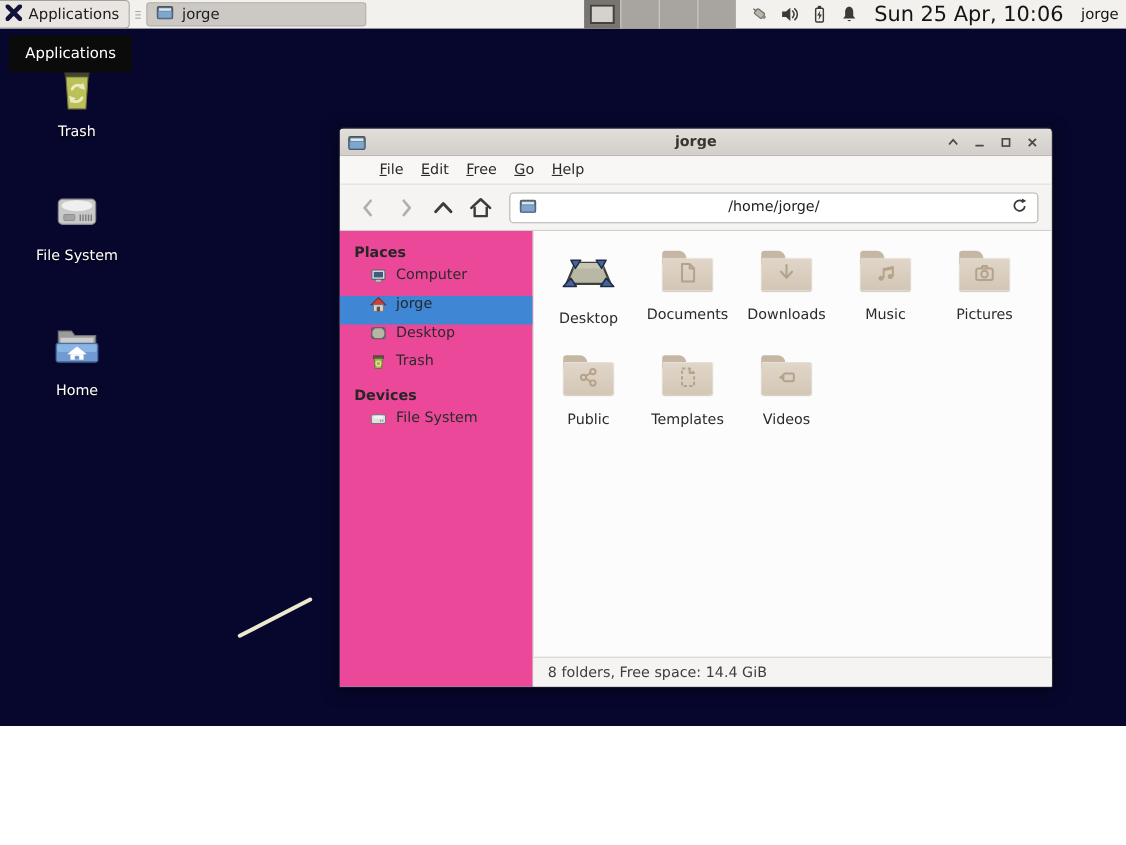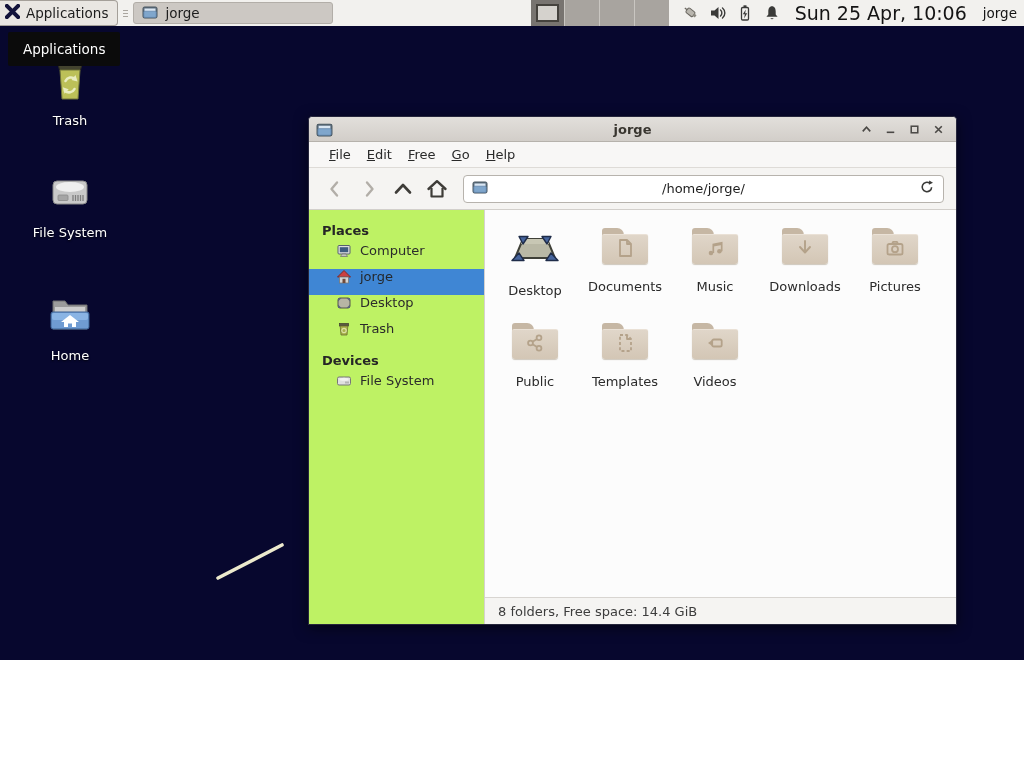--- a/index.html
+++ b/index.html
@@ -55,33 +55,33 @@
          background:#fbfbfa; border:1px solid #26263c; border-radius:4px 4px 0 0;
          box-shadow:0 3px 14px rgba(0,0,0,.55); display:flex; flex-direction:column; }
   #titlebar { height:25px; background:linear-gradient(#e2dfdb,#d2cec9); border-radius:4px 4px 0 0;
               border-bottom:1px solid #b6b2ac; display:flex; align-items:center; position:relative; }
   #title-text { position:absolute; left:0; right:0; text-align:center; font-size:13px; font-weight:bold; color:#38352f; }
   #title-icon { margin-left:7px; display:flex; }
   #win-controls { margin-left:auto; display:flex; gap:7px; margin-right:9px; z-index:2; }
   .wc { width:17px; height:17px; display:flex; align-items:center; justify-content:center; }
 
   #menubar { height:26px; background:#f8f7f6; border-bottom:1px solid #dedbd7; display:flex;
-             align-items:center; padding-left:12px; }
+             align-items:center; padding-left:28px; }
   .menu-item { display:inline-block; padding:3px 8px; font-size:13px; color:#2a2a2a; }
   .menu-item::first-letter { text-decoration:underline; }
 
   #toolbar { height:42px; background:#f5f4f2; border-bottom:1px solid #d2cfcb; display:flex;
              align-items:center; padding:0 12px; }
   .nav-btn { width:28px; height:30px; display:flex; align-items:center; justify-content:center; margin-right:6px; }
   #pathbar { flex:1; height:28px; margin-left:6px; background:#ffffff; border:1px solid #b7b3ad;
              border-radius:4px; display:flex; align-items:center; padding:0 8px; gap:7px;text-align:center; }
   #path-text { font-size:13px; color:#1d1d1d; flex:1; }
 
   #win-body { flex:1; display:flex; min-height:0; }
-  #sidebar { width:176px; background:#bef264; border-right:1px solid #d5d2ce; padding-top:7px; }
+  #sidebar { width:176px; background:#ec4899; border-right:1px solid #d5d2ce; padding-top:7px; }
   .side-header { height:26px; display:flex; align-items:center; padding-left:13px;
                  font-size:13px; font-weight:bold; color:#262626; }
   .side-item { height:26px; display:flex; align-items:flex-start; gap:8px; padding-left:27px;
                font-size:13px; color:#2b2b2b; }
   .side-item.selected { background:#3f86d4; color:#24282c; }
 
   #rightpane { flex:1; display:flex; flex-direction:column; background:#fcfcfc; min-width:0; }
   #files { flex:1; display:flex; flex-wrap:wrap; align-content:flex-start; padding:6px 0 0 5px; }
   .cell { width:90px; height:95px; display:flex; flex-direction:column; align-items:center; padding-top:8px; }
   .flabel { margin-top:7px; font-size:13px; color:#2b2b2b; text-align:center; }
@@ -402,40 +402,40 @@
                   <path d="M13,3 V7 H17"></path>
               </svg>
             </span>
             <span class="flabel">Documents</span>
           </div>
 
           <div class="cell">
             <span class="ficon">
                 <span class="ftab"></span>
                 <span class="fbody"></span>
+              <svg class="fglyph" width="22" height="22" viewBox="0 0 22 22" fill="none" stroke="#b4a28a" stroke-width="1.9" stroke-linecap="round" stroke-linejoin="round">
+                <path d="M11,4 V14.5"></path>
+                  <path d="M6,10 L11,15.5 L16,10"></path>
+              </svg>
+            </span>
+            <span class="flabel">Downloads</span>
+          </div>
+
+          <div class="cell">
+            <span class="ficon">
+                <span class="ftab"></span>
+                <span class="fbody"></span>
               <svg class="fglyph" width="22" height="22" viewBox="0 0 22 22" fill="none" stroke="#b4a28a">
                 <circle cx="7" cy="16" r="2.3" fill="#b4a28a" stroke="none"></circle>
                 <circle cx="15.4" cy="14.3" r="2.3" fill="#b4a28a" stroke="none"></circle>
                 <path d="M9.3,16 V7.5 L17.7,5.8 V14.3" stroke-width="1.7"></path>
                 <path d="M9.3,8.5 L17.7,6.8" stroke-width="2.2"></path>
               </svg>
             </span>
             <span class="flabel">Music</span>
-          </div>
-
-          <div class="cell">
-            <span class="ficon">
-                <span class="ftab"></span>
-                <span class="fbody"></span>
-              <svg class="fglyph" width="22" height="22" viewBox="0 0 22 22" fill="none" stroke="#b4a28a" stroke-width="1.9" stroke-linecap="round" stroke-linejoin="round">
-                <path d="M11,4 V14.5"></path>
-                  <path d="M6,10 L11,15.5 L16,10"></path>
-              </svg>
-            </span>
-            <span class="flabel">Downloads</span>
           </div>
 
           <div class="cell">
             <span class="ficon">
                 <span class="ftab"></span>
                 <span class="fbody"></span>
               <svg class="fglyph" width="22" height="22" viewBox="0 0 22 22" fill="none" stroke="#b4a28a" stroke-width="1.8" stroke-linejoin="round">
                 <rect x="3.5" y="7" width="15" height="10.5" rx="1.6"></rect>
                 <path d="M8,7 L9.2,4.8 H13 L14,7"></path>
                 <circle cx="11" cy="12.2" r="3"></circle>

